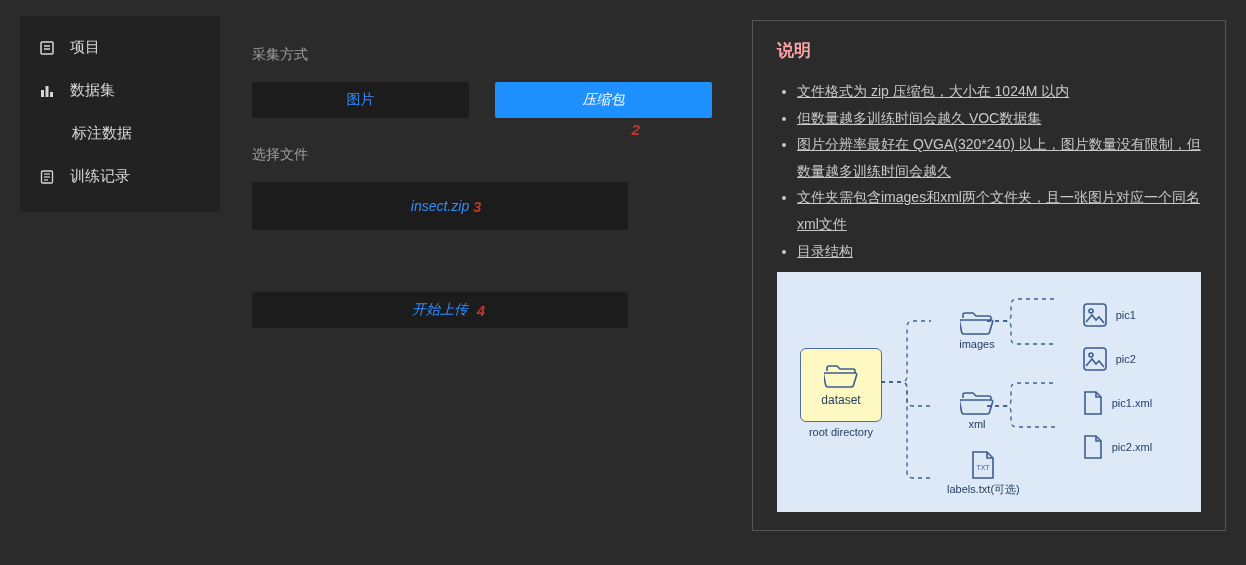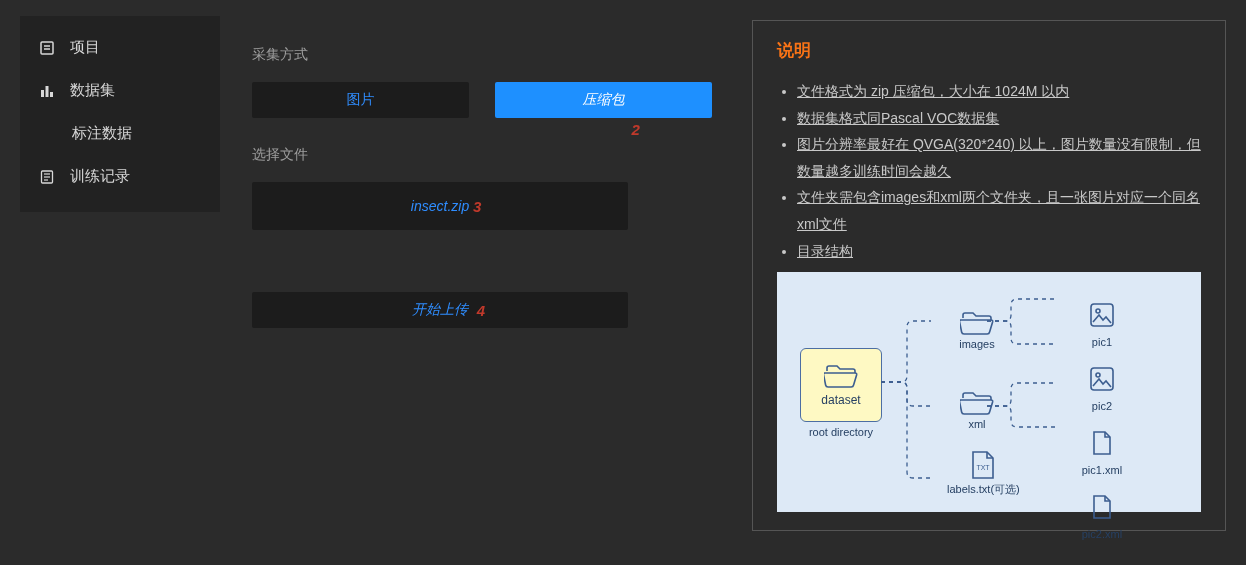--- a/index.html
+++ b/index.html
@@ -147,21 +147,21 @@
     border:1px solid #555;
     background:#2b2b2b;
     padding:18px 24px 18px 24px;
     align-self:flex-start;
     max-width:480px;
   }
   .info h3{
     font-size:17px;
     font-weight:600;
     margin-bottom:16px;
-    color:#f97316;
+    color:#fca5a5;
   }
   .info ul{
     list-style:disc;
     padding-left:20px;
   }
   .info li{
     font-size:14px;
     color:#c8c8c8;
     line-height:1.9;
     text-decoration:underline;
@@ -219,21 +219,20 @@
   .col-files{
     margin-left:62px;
     display:flex;
     flex-direction:column;
     gap:18px;
   }
   .file-node{
     display:flex;
     align-items:center;
     gap:8px;
-    flex-direction:column;
   }
   .file-node span{font-size:11px;color:#264063;}
 
   .txt-block{
     margin-left:60px;
     margin-top:2px;
     display:flex;
     flex-direction:column;
     align-items:center;
   }
@@ -323,21 +322,21 @@
     <div class="upload-btn rel">
       <span>开始上传</span>
       <span class="ann" style="position:absolute;left:55%;">4</span>
     </div>
   </div>
 
   <div class="info">
     <h3>说明</h3>
     <ul>
       <li>文件格式为 zip 压缩包，大小在 1024M 以内</li>
-      <li>数据集格式同Pascal VOC数据集</li>
+      <li>但数量越多训练时间会越久 VOC数据集</li>
       <li>图片分辨率最好在 QVGA(320*240) 以上，图片数量没有限制，但数量越多训练时间会越久</li>
       <li>文件夹需包含images和xml两个文件夹，且一张图片对应一个同名xml文件</li>
       <li>目录结构</li>
     </ul>
 
     <div class="diagram" style="height:240px;">
       <svg class="diagram-svg-lines" width="100%" height="100%">
 
         <path class="dash" d="M104 110 h20 q6 0 6 -6 V55 q0 -6 6 -6 h18"></path>
         <path class="dash" d="M104 110 h20 q6 0 6 6 V128 q0 6 6 6 h18"></path>

